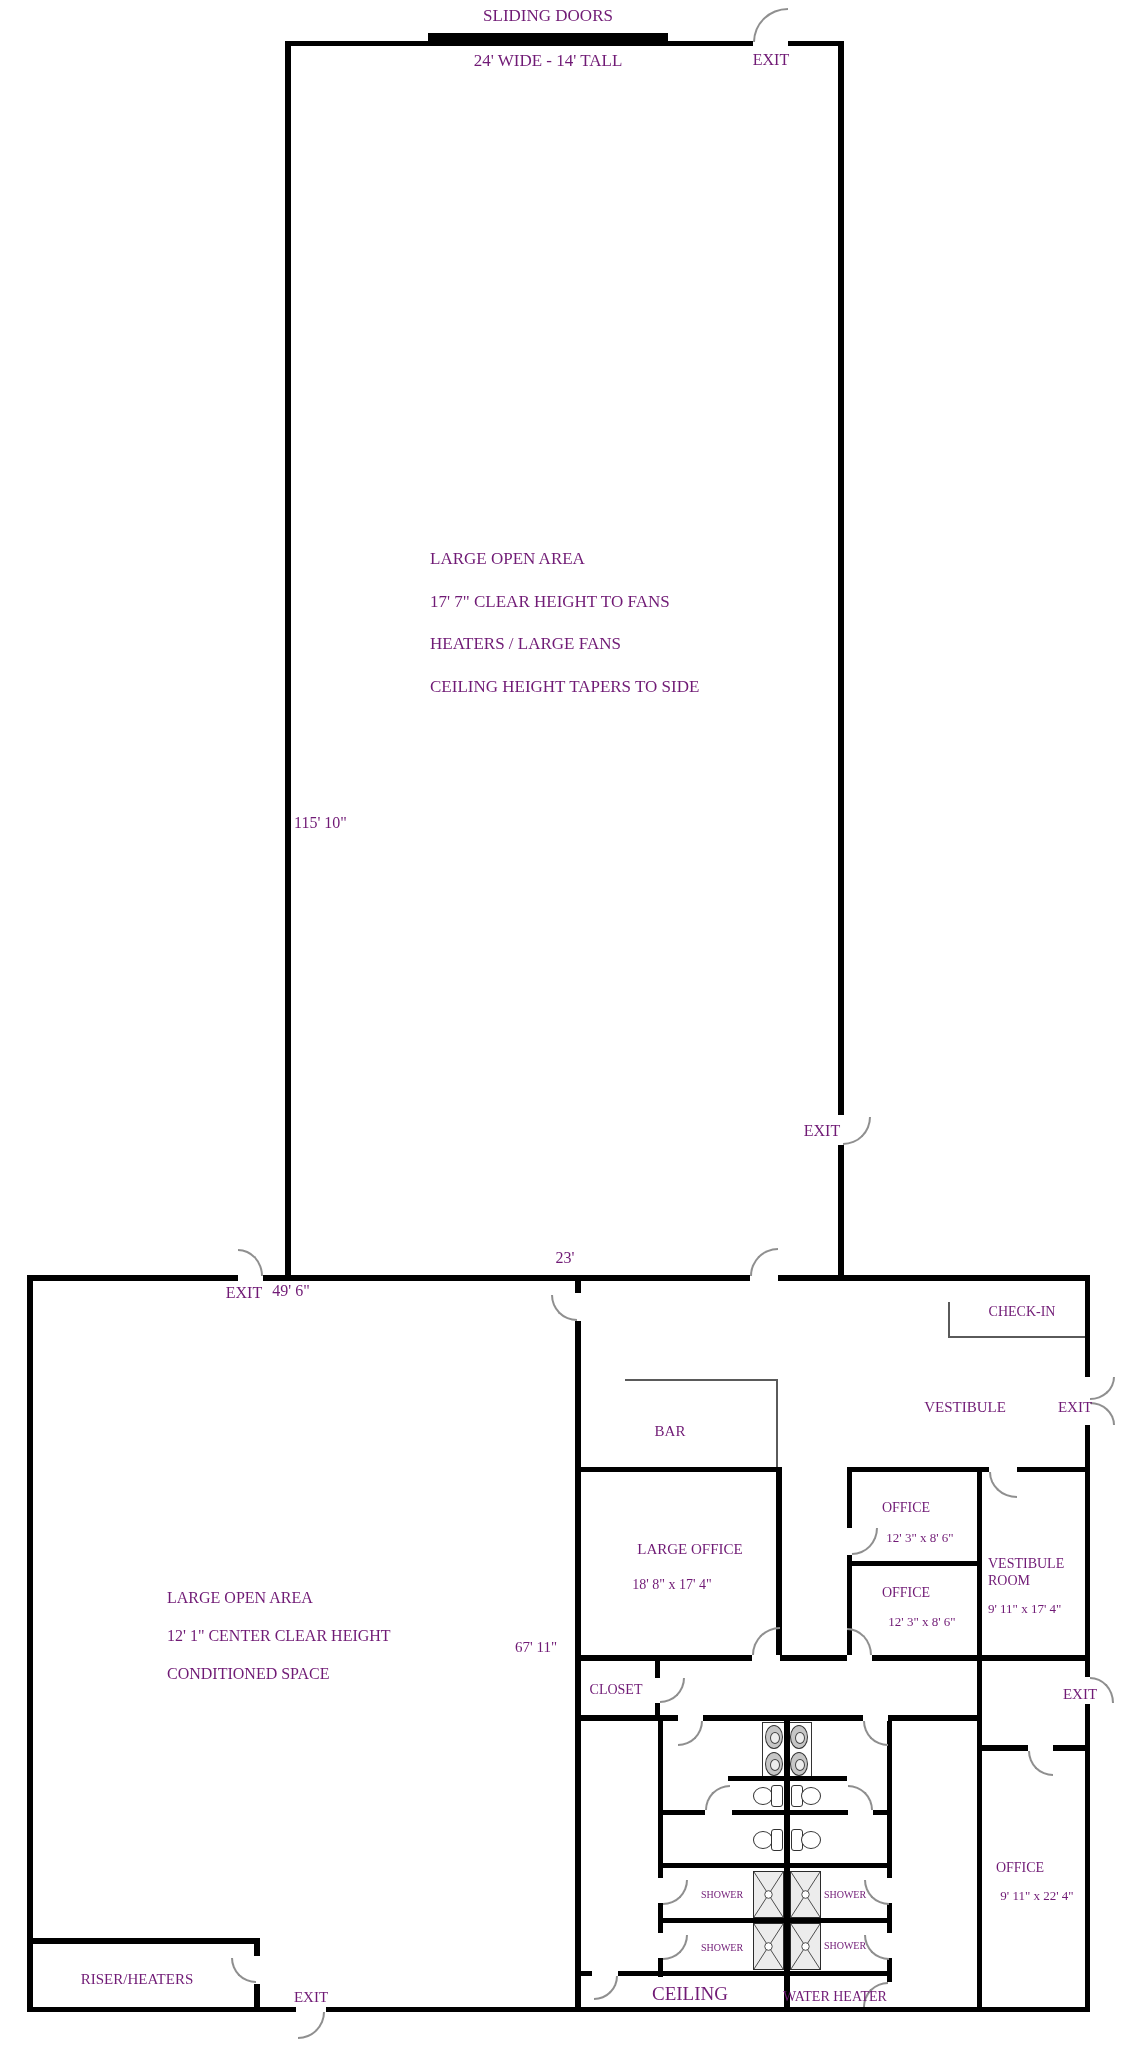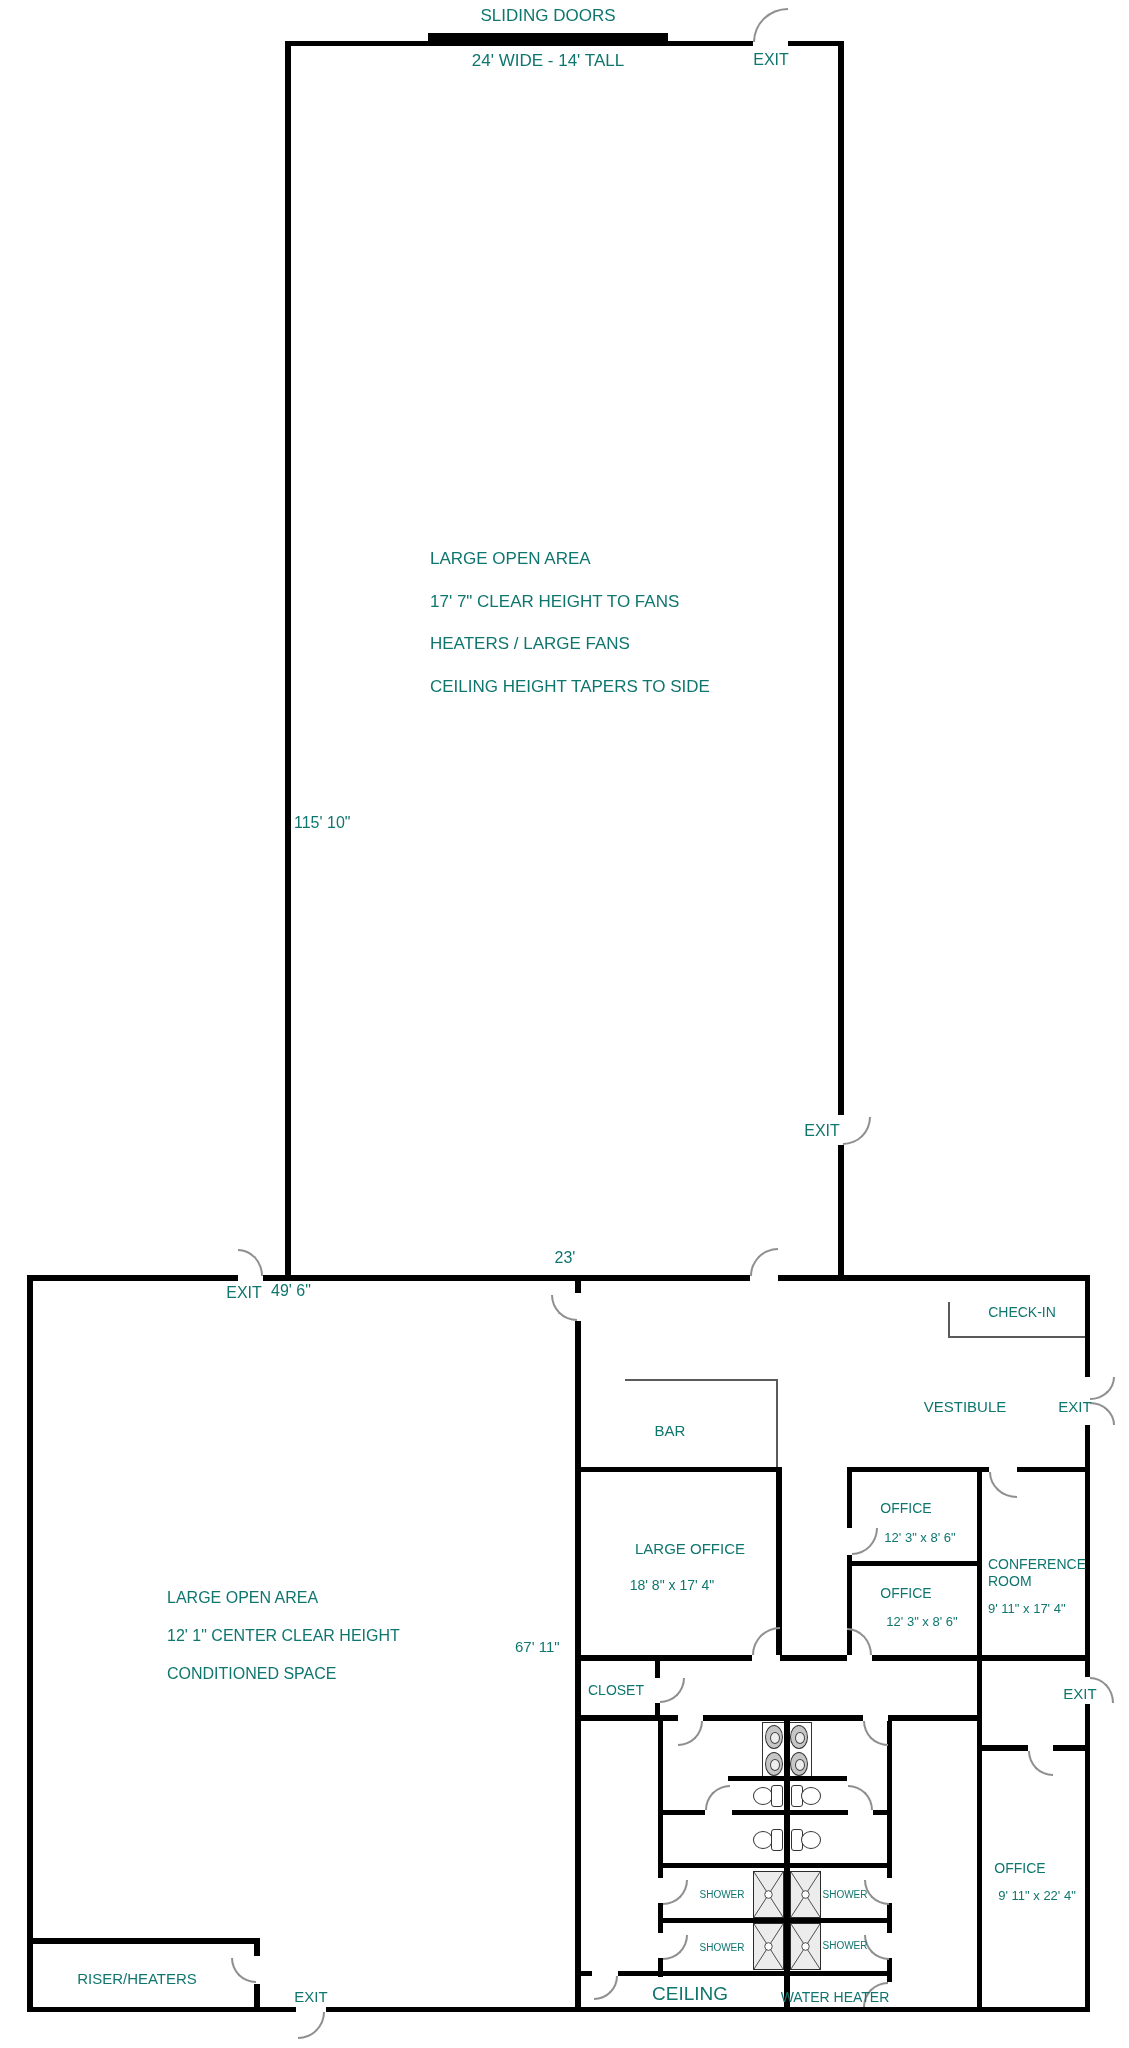--- a/index.html
+++ b/index.html
@@ -1,17 +1,17 @@
 <!DOCTYPE html>
 <html><head>
 <meta charset="utf-8">
 <style>
   html,body{margin:0;padding:0;background:#fff;}
   #plan{position:relative;width:1129px;height:2048px;background:#fff;
-        font-family:Liberation Sans, sans-serif;color:#0f766e;overflow:hidden;}
+        font-family:Liberation Serif, serif;color:#701a75;overflow:hidden;}
   .w{position:absolute;background:#000;z-index:3;}
   .g{position:absolute;background:#fff;z-index:4;}
   .a{position:absolute;z-index:5;border:0 solid #8f8f8f;box-sizing:border-box;}
   .a.tl{border-top-width:2px;border-left-width:2px;border-top-left-radius:100% 100%;}
   .a.tr{border-top-width:2px;border-right-width:2px;border-top-right-radius:100% 100%;}
   .a.bl{border-bottom-width:2px;border-left-width:2px;border-bottom-left-radius:100% 100%;}
   .a.br{border-bottom-width:2px;border-right-width:2px;border-bottom-right-radius:100% 100%;}
   .thin{position:absolute;background:#5a5a5a;z-index:2;}
   .lbl{position:absolute;z-index:6;white-space:nowrap;line-height:1.2;}
   .c{transform:translateX(-50%);}
@@ -197,21 +197,21 @@
   <div class="lbl c f15" style="left:670px;top:1422px;">BAR</div>
 
   <div class="lbl c f15" style="left:677px;top:1540px;margin-left:13px;">LARGE OFFICE</div>
   <div class="lbl c f14" style="left:672px;top:1577px;">18' 8" x 17' 4"</div>
 
   <div class="lbl c f14" style="left:906px;top:1500px;">OFFICE</div>
   <div class="lbl c f13" style="left:920px;top:1530px;">12' 3" x 8' 6"</div>
   <div class="lbl c f14" style="left:906px;top:1585px;">OFFICE</div>
   <div class="lbl c f13" style="left:922px;top:1614px;">12' 3" x 8' 6"</div>
 
-  <div class="lbl wrap f14" style="left:988px;top:1556px;width:112px;">CONFERENCE ROOM</div>
+  <div class="lbl wrap f14" style="left:988px;top:1556px;width:112px;">VESTIBULE ROOM</div>
   <div class="lbl f13" style="left:988px;top:1601px;">9' 11" x 17' 4"</div>
 
   <div class="lbl f15" style="left:515px;top:1638px;">67' 11"</div>
 
   <div class="lbl f16" style="left:167px;top:1588px;">LARGE OPEN AREA</div>
   <div class="lbl f16" style="left:167px;top:1626px;">12' 1" CENTER CLEAR HEIGHT</div>
   <div class="lbl f16" style="left:167px;top:1664px;">CONDITIONED SPACE</div>
 
   <div class="lbl c f14" style="left:616px;top:1682px;">CLOSET</div>
   <div class="lbl c f15" style="left:1080px;top:1685px;">EXIT</div>

